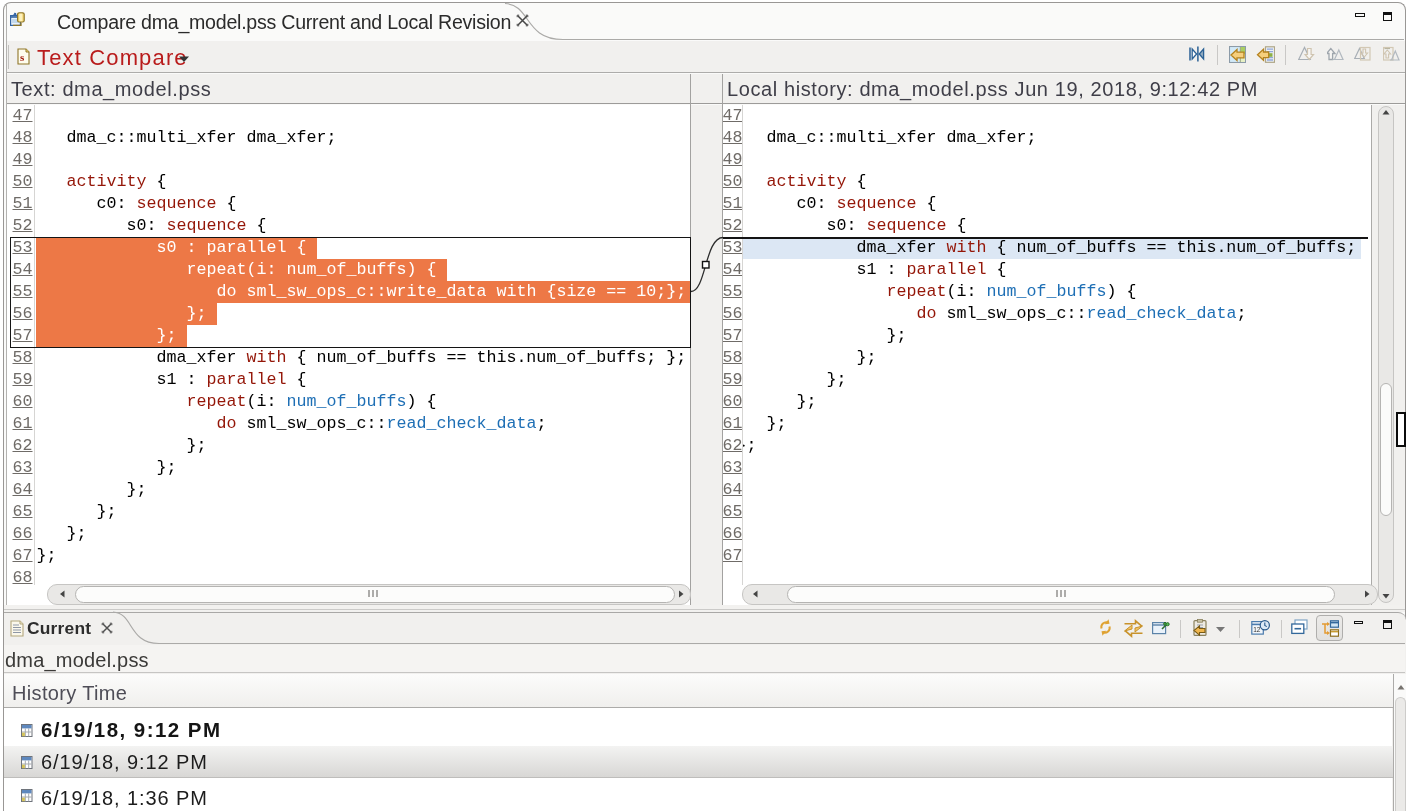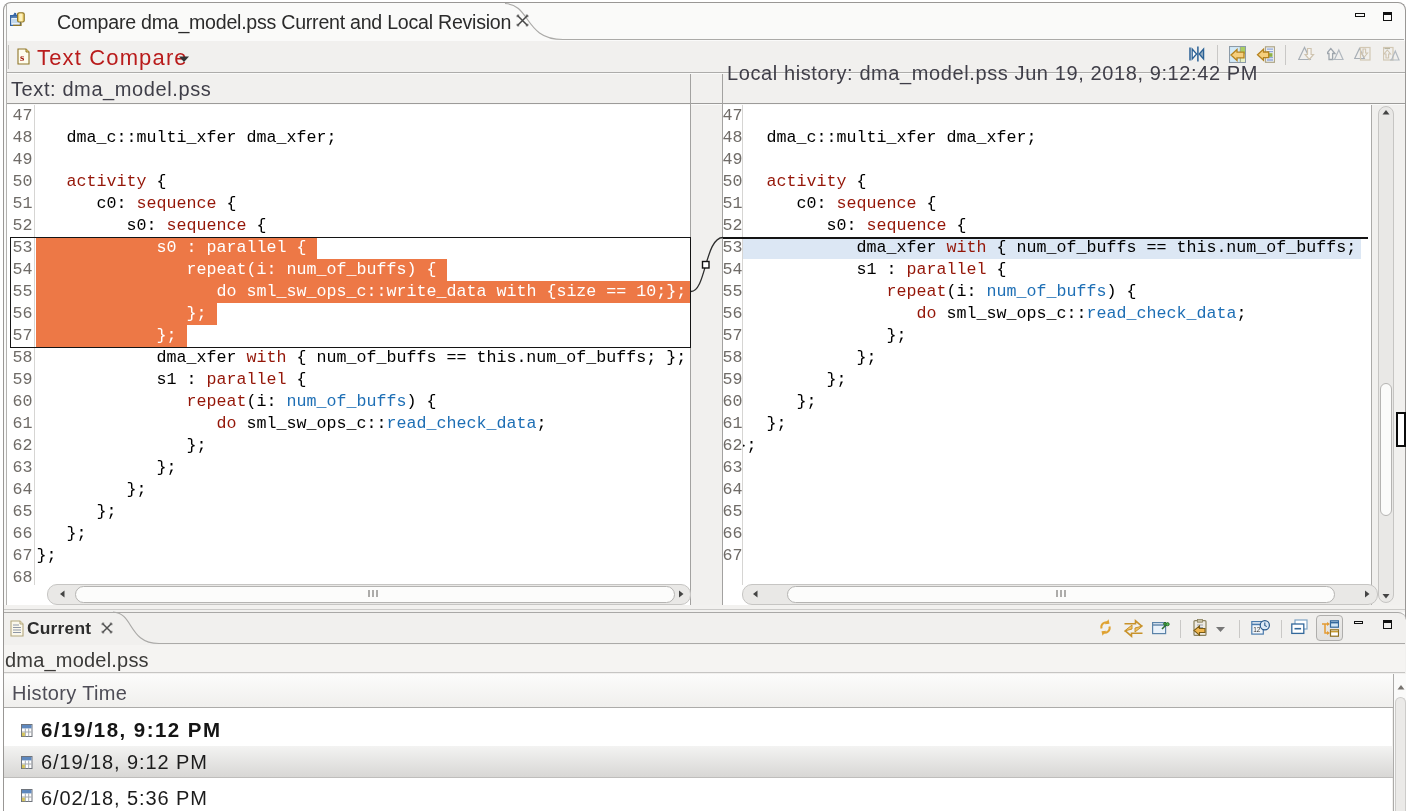--- a/index.html
+++ b/index.html
@@ -4,39 +4,39 @@
 * { margin:0; padding:0; box-sizing:border-box; }
 html,body { width:1411px; height:811px; background:#fff; overflow:hidden;
   font-family:"Liberation Sans",sans-serif; }
 .abs { position:absolute; }
 b { font-weight:normal; }
 .code { position:absolute; font-family:"Liberation Mono",monospace;
   font-size:16.667px; line-height:22px; white-space:pre; color:#000; overflow:hidden; }
 .cl { height:22px; }
 .hl { color:#fff; }
 .sel { }
-.nums { text-align:right; color:#6F6B67; }
+.nums { text-align:right; color:#6F6B67;text-decoration:underline; }
 .uit { position:absolute; white-space:nowrap; }
 </style></head>
 <body>
 
 <div class="abs" style="left:3px;top:2px;width:1403px;height:809px;border:1px solid #999795;border-bottom:none;border-radius:8px 8px 0 0;background:#FAFAF9"></div>
 <div class="abs" style="left:6px;top:3px;width:1px;height:808px;background:#B3B2B0"></div>
 
 <svg class="abs" style="left:0;top:0" width="1411" height="42" viewBox="0 0 1411 42">
   <path d="M505 3.5 C 531 4.5 524 39.5 563 39.5 L1404 39.5" fill="none" stroke="#ABAAA8" stroke-width="1.2"></path>
 </svg>
 <div class="uit" style="left:57px;top:10.5px;font-size:19.6px;line-height:23px;color:#2B2B2B;letter-spacing:-0.25px">Compare dma_model.pss Current and Local Revision</div>
 
 <div class="abs" style="left:7px;top:40.5px;width:1398px;height:32px;background:#F1F0EE;border-bottom:1px solid #ADACAA"></div>
 <div class="uit" style="left:37px;top:46.5px;font-size:22px;line-height:22px;color:#b91c1c;letter-spacing:1.15px">Text Compare</div>
 
 <div class="abs" style="left:7px;top:73.5px;width:1398px;height:30.5px;background:#F1F0EE;border-bottom:1px solid #9C9B99"></div>
 <div class="uit" style="left:11px;top:77px;font-size:20px;line-height:24px;color:#3F3E48;letter-spacing:0.6px">Text: dma_model.pss</div>
-<div class="uit" style="left:727px;top:61px;font-size:20px;line-height:24px;color:#3F3E48;letter-spacing:0.6px">Local history: dma_model.pss Jun 19, 2018, 9:12:42 PM</div>
+<div class="uit" style="left:727px;top:77px;font-size:20px;line-height:24px;color:#3F3E48;letter-spacing:0.6px">Local history: dma_model.pss Jun 19, 2018, 9:12:42 PM</div>
 
 <div class="abs" style="left:7px;top:104.5px;width:682.5px;height:500.5px;background:#fff"></div>
 <div class="abs" style="left:690.5px;top:104.5px;width:31.5px;height:500.5px;background:#F1F0EE"></div>
 <div class="abs" style="left:722.5px;top:104.5px;width:648.5px;height:500.5px;background:#fff"></div>
 <div class="abs" style="left:1371px;top:104.5px;width:34px;height:500.5px;background:#F1F0EE"></div>
 <div class="abs" style="left:689.5px;top:73.5px;width:1px;height:531.5px;background:#A3A2A0"></div>
 <div class="abs" style="left:722px;top:73.5px;width:1px;height:531.5px;background:#A3A2A0"></div>
 <div class="abs" style="left:1371px;top:104.5px;width:1px;height:500px;background:#ABAAA8"></div>
 
 <div class="abs" style="left:36px;top:237px;width:280.6px;height:22px;background:#ED7846"></div>
@@ -71,21 +71,21 @@
 <div class="uit" style="left:5px;top:648.5px;font-size:20px;line-height:22px;color:#3B3A38;letter-spacing:0.2px">dma_model.pss</div>
 
 <div class="abs" style="left:4px;top:673.5px;width:1401px;height:34px;background:linear-gradient(#FCFCFB,#F0EFED);border-bottom:1px solid #ACABA9"></div>
 <div class="uit" style="left:12px;top:682px;font-size:20px;line-height:22px;color:#4E4D57;letter-spacing:0.35px">History Time</div>
 <div class="abs" style="left:1392.5px;top:673.5px;width:1px;height:137.5px;background:#ACABA9"></div>
 
 <div class="abs" style="left:4px;top:708px;width:1388px;height:103px;background:#fff"></div>
 <div class="abs" style="left:4px;top:745.5px;width:1388.5px;height:32px;background:linear-gradient(#F3F3F2,#D8D7D5);border-bottom:1px solid #BEBDBB"></div>
 <div class="uit" style="left:41px;top:719.4px;font-size:20.5px;line-height:22px;font-weight:bold;color:#151515;letter-spacing:1.45px">6/19/18, 9:12 PM</div>
 <div class="uit" style="left:41px;top:750.6px;font-size:20px;line-height:22px;color:#1C1C1C;letter-spacing:0.9px">6/19/18, 9:12 PM</div>
-<div class="uit" style="left:41px;top:786.5px;font-size:20px;line-height:22px;color:#1C1C1C;letter-spacing:0.9px">6/02/18, 5:36 PM</div>
+<div class="uit" style="left:41px;top:786.5px;font-size:20px;line-height:22px;color:#1C1C1C;letter-spacing:0.9px">6/19/18, 1:36 PM</div>
 
 <svg style="position:absolute;left:10px;top:12px" width="17" height="17" viewBox="0 0 17 17">
     <rect x="0.6" y="3.6" width="9.8" height="9.8" fill="#EAF2FA" stroke="#3465A4" stroke-width="1.2"></rect>
     <path d="M1 5 h9" stroke="#3465A4" stroke-width="1.6"></path>
     <path d="M2 8 h7 M2 10 h7" stroke="#9CC0E0" stroke-width="1"></path>
     <path d="M3 13.4 h8 v-3" fill="none" stroke="#8F7629" stroke-width="1.3"></path>
     <rect x="7.6" y="0.8" width="6.6" height="9.2" rx="1.5" fill="#F5D97A" stroke="#8F7629" stroke-width="1.2"></rect>
     <rect x="9.3" y="1.6" width="3" height="7.6" fill="#FDF1BE"></rect>
     <path d="M2 4 l4 -2.4 M6 1.6 l-0.3 2 M6 1.6 l-2 -0.3" stroke="#3465A4" stroke-width="1.1" fill="none"></path>
   </svg>

